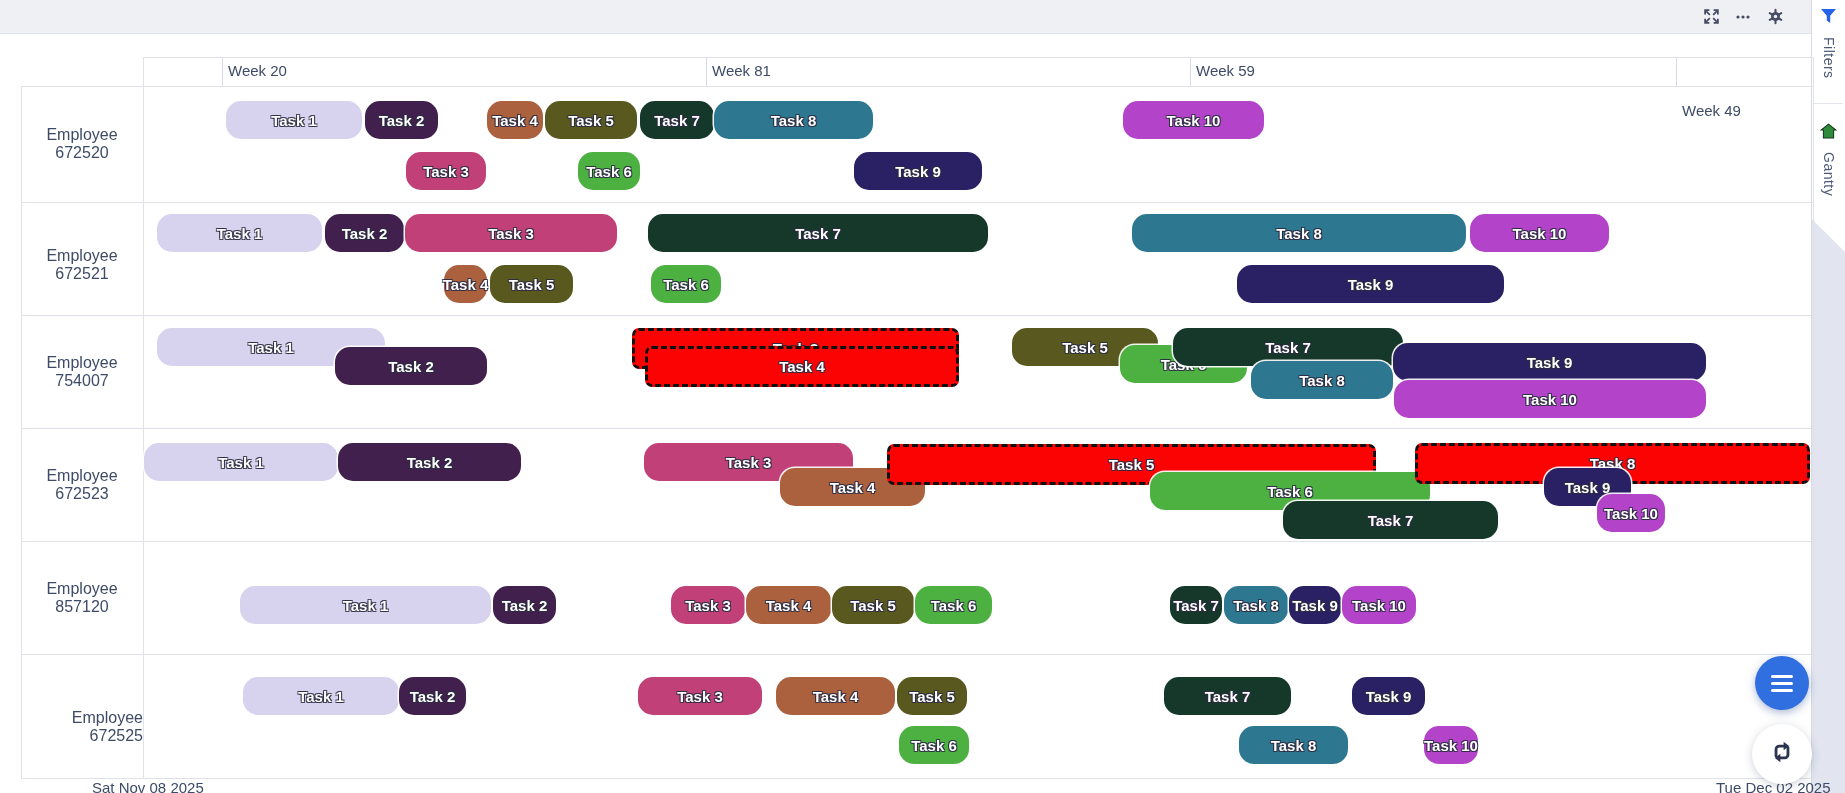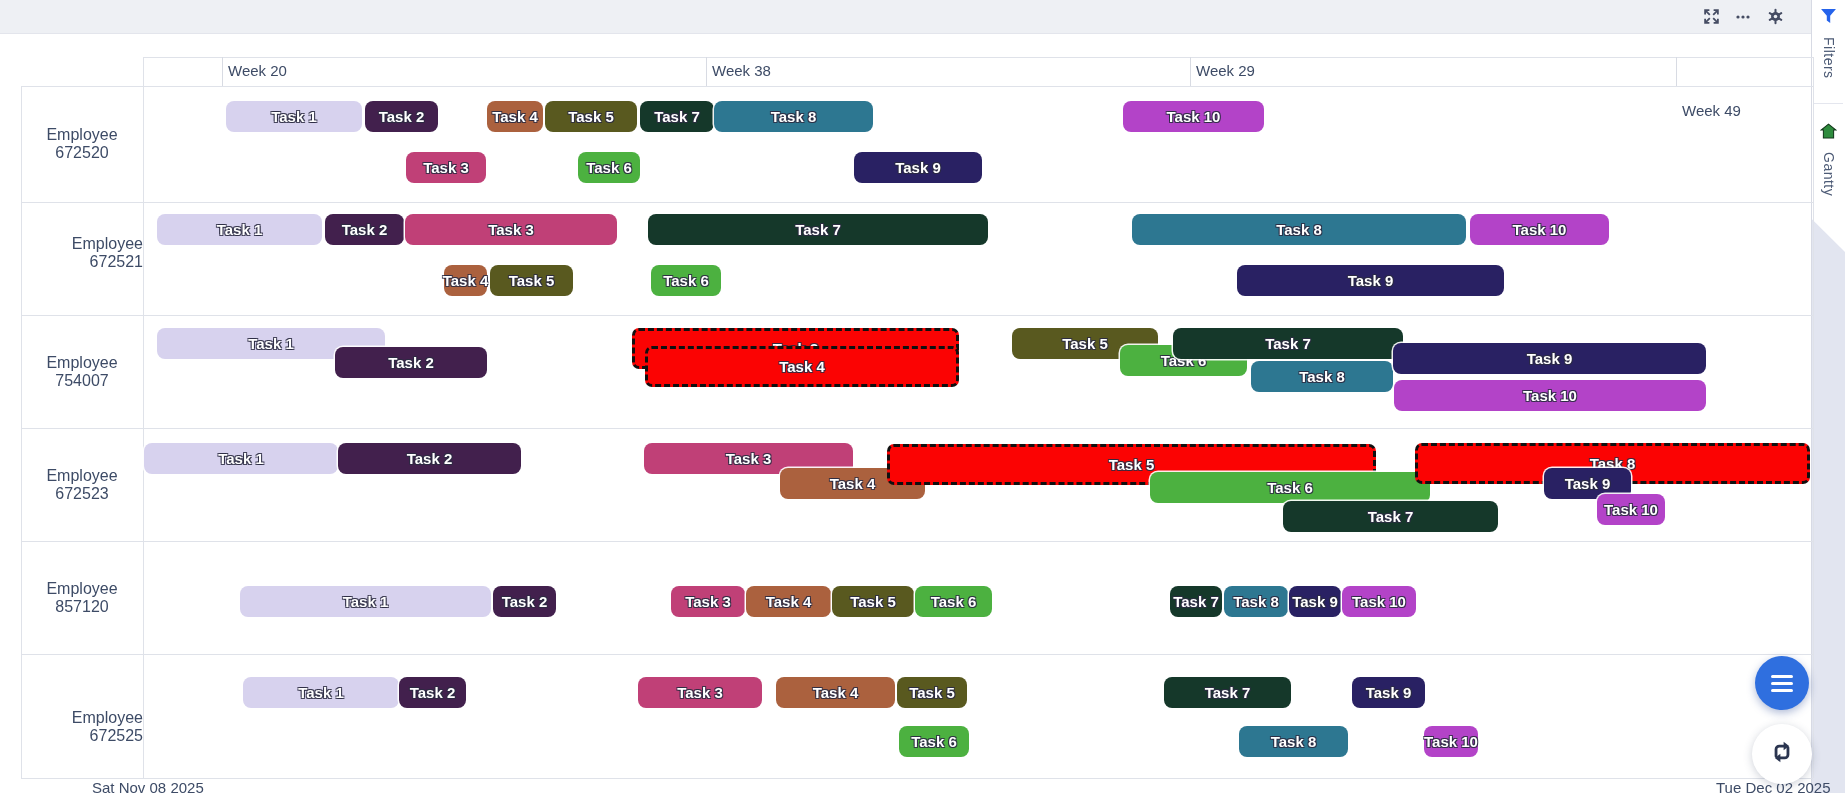--- a/index.html
+++ b/index.html
@@ -25,21 +25,21 @@
   
   .gline{position:absolute;background:#dfe2e9;}
   .gline.v{width:1px;}
   .gline.h{height:1px;}
   .week-tick{position:absolute;top:57px;width:1px;height:29px;background:#d8dbe3;}
   .week-label{position:absolute;top:62px;font-size:15px;color:#3d4b66;white-space:nowrap;}
   .emp-label{position:absolute;left:21px;width:122px;display:flex;align-items:center;justify-content:center;
     font-size:16px;color:#3d4b66;text-align:center;}
   
   .task{
-    position:absolute;height:31px;border-radius:8px;box-sizing:border-box;
+    position:absolute;height:38px;border-radius:15px;box-sizing:border-box;
     display:flex;align-items:center;justify-content:center;
     box-shadow:0 0 0 1.5px rgba(255,255,255,.92);cursor:pointer;
   }
   .task span{
     font-size:15px;font-weight:700;color:#ffffff;white-space:nowrap;
     text-shadow:-1px -1px 0 rgba(44,44,66,.85),1px -1px 0 rgba(44,44,66,.85),
                 -1px 1px 0 rgba(44,44,66,.85),1px 1px 0 rgba(44,44,66,.85);
   }
   .task.alert{height:41px;border:3px dashed #101010;box-shadow:none;border-radius:7px;}
   
@@ -114,23 +114,23 @@
 <div id="gantt">
 
   <div class="gline h" style="left:143px;top:57px;width:1670px;"></div>
   <div class="gline v" style="left:21px;top:86px;height:692px;"></div>
   <div class="gline v" style="left:143px;top:57px;height:721px;"></div>
   <div class="gline v" style="left:1813px;top:57px;height:721px;"></div>
   <div id="scale">
       <div class="week-tick" style="left: 222px;"></div>
       <div class="week-label" style="left: 228px;">Week 20</div>
       <div class="week-tick" style="left: 706px;"></div>
-      <div class="week-label" style="left: 712px;">Week 38</div>
+      <div class="week-label" style="left: 712px;">Week 81</div>
       <div class="week-tick" style="left: 1190px;"></div>
-      <div class="week-label" style="left: 1196px;">Week 29</div>
+      <div class="week-label" style="left: 1196px;">Week 59</div>
       <div class="week-tick" style="left: 1676px;"></div>
       <div class="week-label" style="left: 1682px; margin-top: 40px;">Week 49</div>
     </div>
   <div id="rows">
       <div class="gline h" style="left: 21px; top: 86px; width: 1792px;"></div>
       <div class="emp-label" style="top: 86px; height: 116px;">Employee 672520</div>
       <div class="task" style="left: 226px; top: 101px; width: 136px; background: rgb(215, 210, 238);">
         <span>Task 1</span>
       </div>
       <div class="task" style="left: 365px; top: 101px; width: 73px; background: rgb(66, 32, 77);">
@@ -154,21 +154,21 @@
       <div class="task" style="left: 714px; top: 101px; width: 159px; background: rgb(45, 119, 145);">
         <span>Task 8</span>
       </div>
       <div class="task" style="left: 854px; top: 152px; width: 128px; background: rgb(41, 33, 99);">
         <span>Task 9</span>
       </div>
       <div class="task" style="left: 1123px; top: 101px; width: 141px; background: rgb(179, 67, 200);">
         <span>Task 10</span>
       </div>
       <div class="gline h" style="left: 21px; top: 202px; width: 1792px;"></div>
-      <div class="emp-label" style="top: 196px; height: 113px; text-align: right;">Employee 672521</div>
+      <div class="emp-label" style="top: 208px; height: 113px;">Employee 672521</div>
       <div class="task" style="left: 157px; top: 214px; width: 165px; background: rgb(215, 210, 238);">
         <span>Task 1</span>
       </div>
       <div class="task" style="left: 325px; top: 214px; width: 79px; background: rgb(66, 32, 77);">
         <span>Task 2</span>
       </div>
       <div class="task" style="left: 405px; top: 214px; width: 212px; background: rgb(192, 64, 119);">
         <span>Task 3</span>
       </div>
       <div class="task" style="left: 444px; top: 265px; width: 43px; background: rgb(171, 97, 62);">

